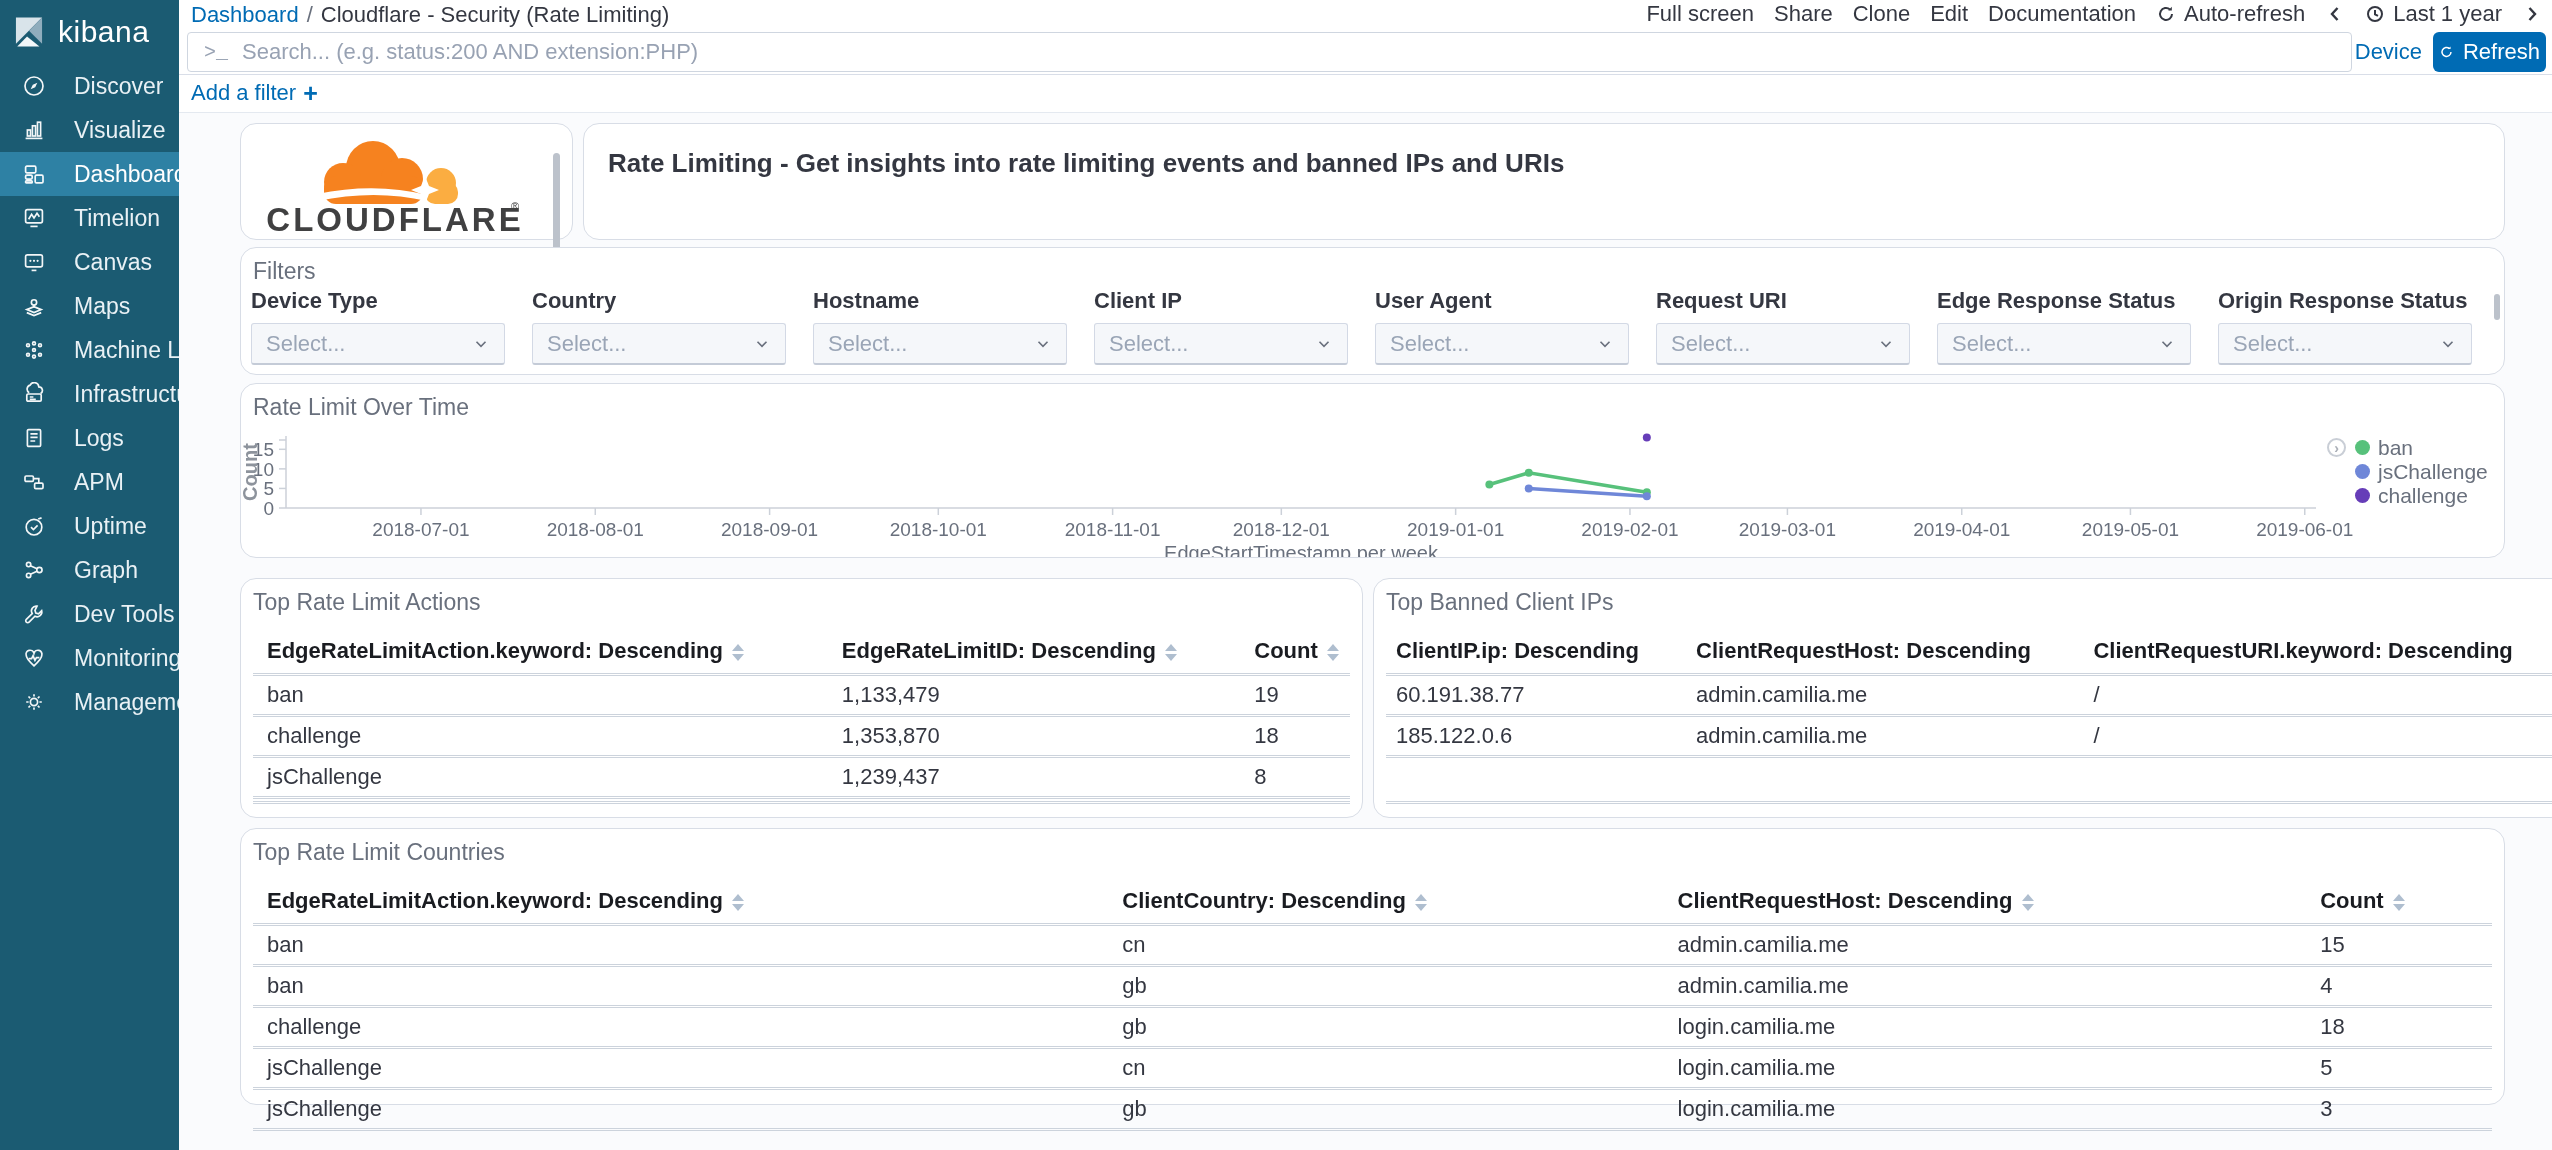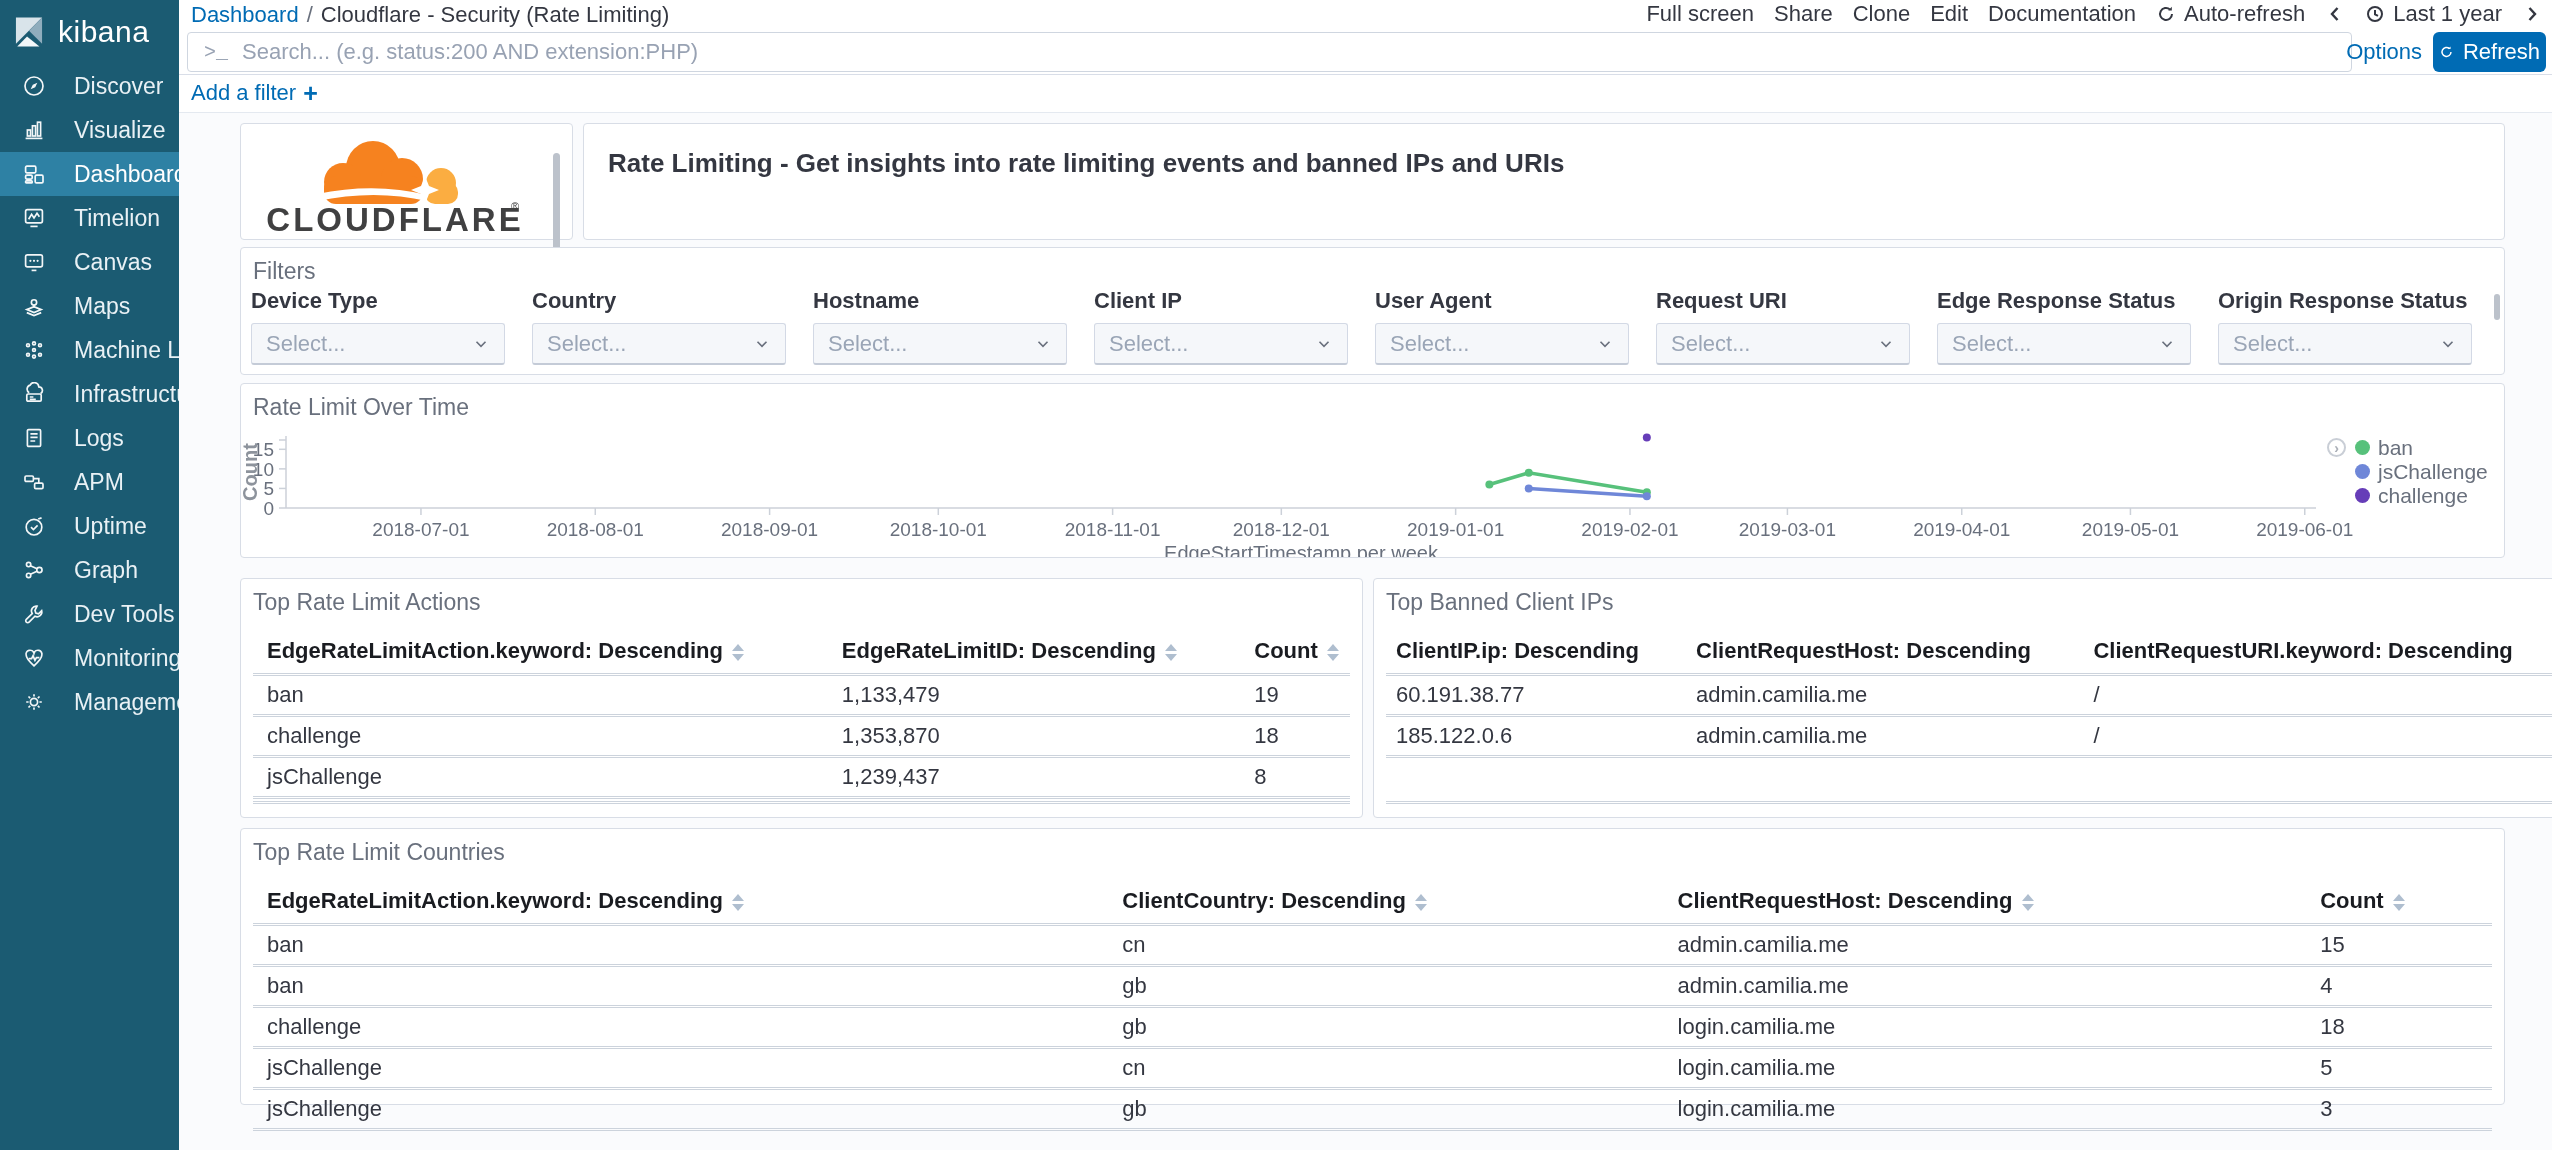--- a/index.html
+++ b/index.html
@@ -39,21 +39,21 @@
     color:#fff;font-size:22px;display:flex;align-items:center;justify-content:center;gap:9px;cursor:pointer;
     font-family:inherit;}
   .refresh-btn svg{width:18px;height:18px;stroke:#fff;fill:none;stroke-width:2;}
 
   .filter-row{position:absolute;left:0;top:75px;right:0;height:38px;border-bottom:1px solid #e4e9f0;}
   .add-filter{position:absolute;left:12px;top:5px;font-size:22px;color:#006bb4;display:flex;align-items:center;gap:7px;}
   .add-filter .plus{font-weight:bold;font-size:25px;line-height:22px;}
 
   .content{position:absolute;left:0;top:113px;right:0;bottom:0;background:#fafbfd;}
 
-  .panel{position:absolute;background:#fff;border:1px solid #d8dde6;border-radius:4px;}
+  .panel{position:absolute;background:#fff;border:1px solid #d8dde6;border-radius:16px;}
   .panel-title{font-size:23px;color:#69707d;padding:10px 0 0 12px;white-space:nowrap;}
 
   
   .p-logo{left:61px;top:10px;width:333px;height:117px;}
   .p-banner{left:404px;top:10px;width:1922px;height:117px;}
   .p-filters{left:61px;top:134px;width:2265px;height:128px;}
   .p-chart{left:61px;top:270px;width:2265px;height:175px;}
   .p-actions{left:61px;top:465px;width:1123px;height:240px;}
   .p-ips{left:1194px;top:465px;width:1342px;height:240px;}
   .p-countries{left:61px;top:715px;width:2265px;height:277px;}
@@ -269,21 +269,21 @@
           </svg>
         </div>
       </div>
   </div>
 
   <div class="search-row">
     <div class="query-box">
       <span class="prompt">&gt;_</span>
       <input type="text" placeholder="Search... (e.g. status:200 AND extension:PHP)" style="">
     </div>
-    <a class="options-link">Options</a>
+    <a class="options-link">Device</a>
     <button class="refresh-btn">
       <svg viewBox="0 0 20 20">
         <path d="M16 10a6 6 0 1 1-2-4.5"></path>
           <path d="M15.5 2.5v3.5h-3.5" fill="#fff" stroke="none"></path>
       </svg>
       <span>Refresh</span>
     </button>
   </div>
 
   <div class="filter-row">

